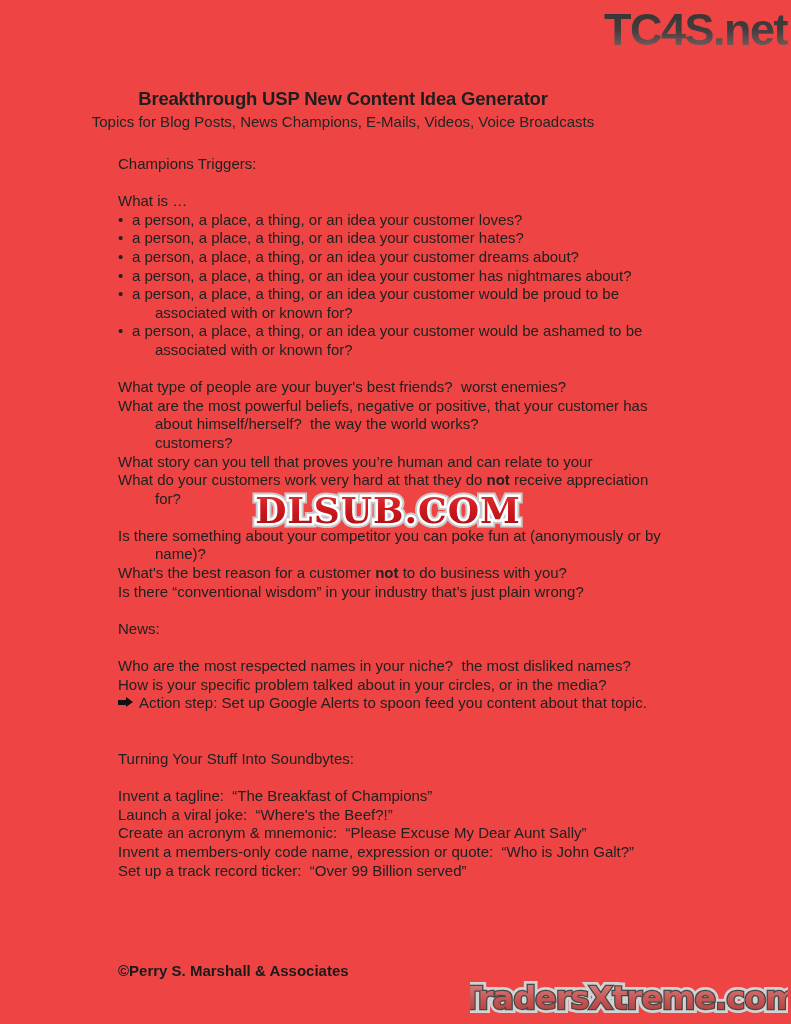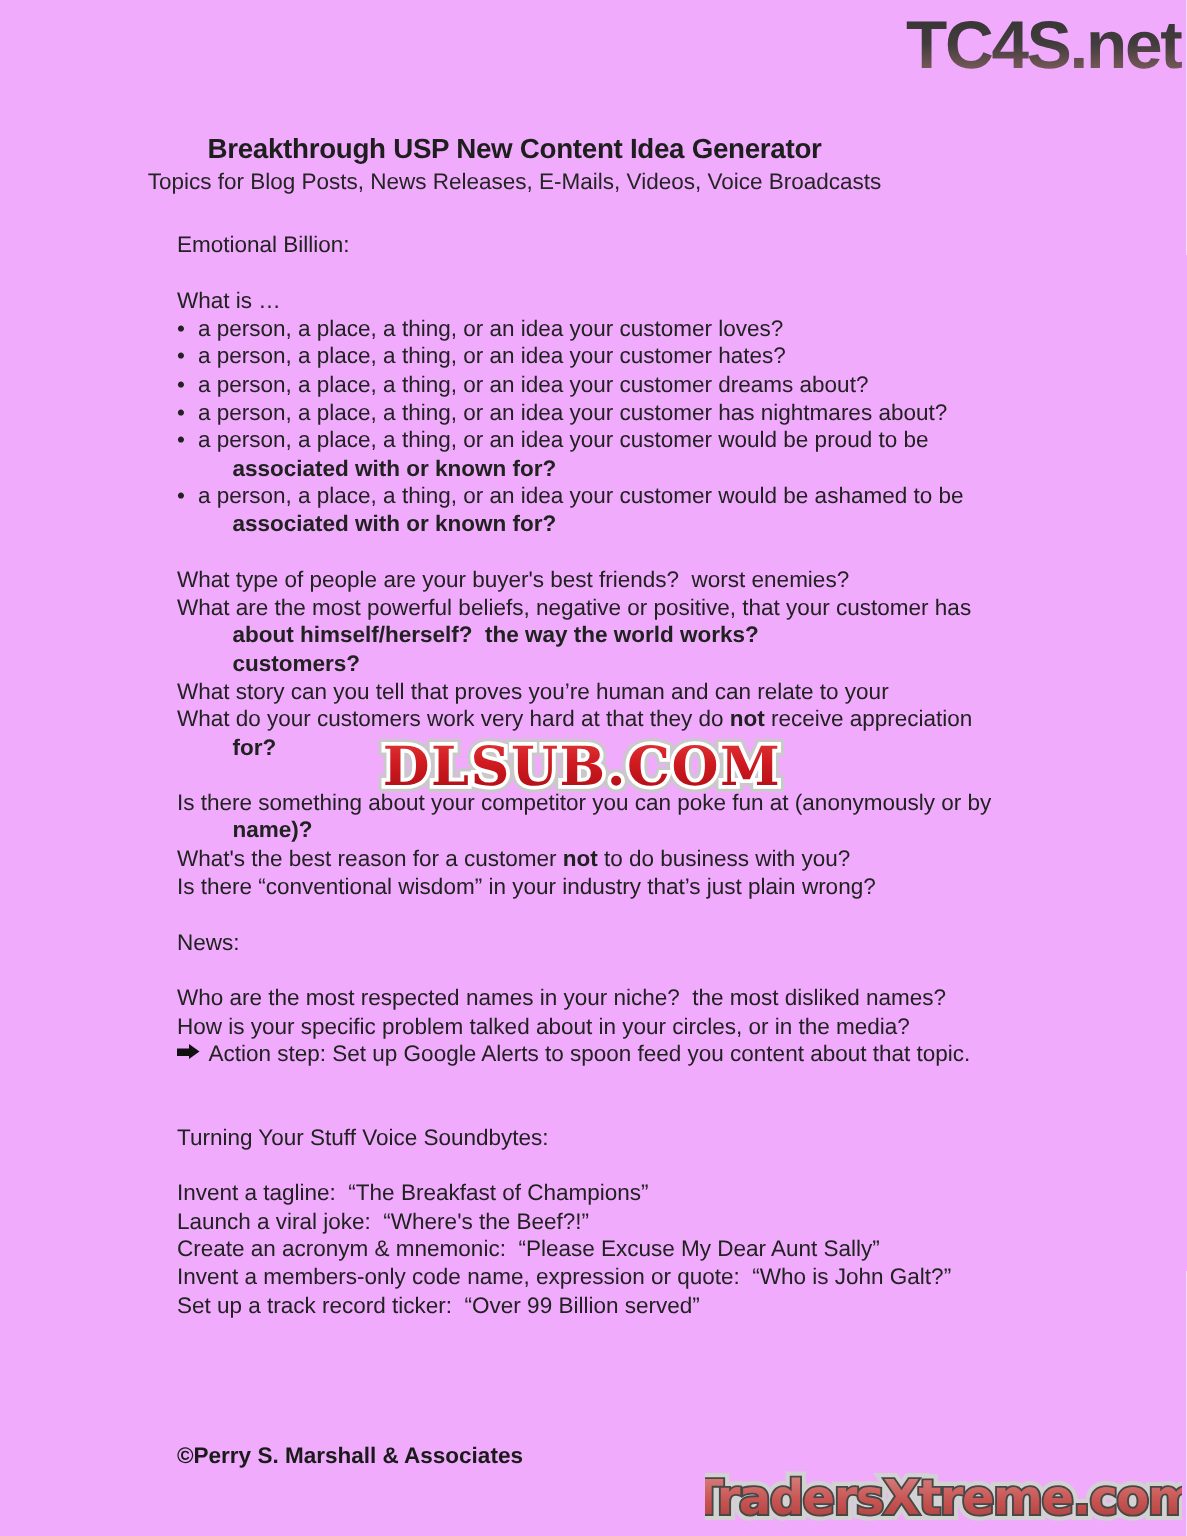--- a/index.html
+++ b/index.html
@@ -1,31 +1,31 @@
 <!DOCTYPE html>
 <html><head>
 <meta charset="utf-8">
 <style>
   html,body{margin:0;padding:0;background:#ffffff;}
   body{width:791px;height:1024px;position:relative;overflow:hidden;
        font-family:"Liberation Sans", sans-serif;color:#1e1e1e;}
-  .page{position:relative;width:791px;height:1024px;background:#f0abfc;}
+  .page{position:relative;width:791px;height:1024px;background:#ef4444;}
 
   
   .tc4s{position:absolute;top:2px;right:2px;}
 
   
   .doc-header{position:absolute;top:88px;left:0;width:686px;text-align:center;}
   .doc-title{font-size:18.5px;font-weight:bold;letter-spacing:-0.2px;line-height:22px;}
   .doc-subtitle{font-size:15px;line-height:19px;margin-top:2px;color:#242424;}
 
   
   .doc-body{position:absolute;top:155px;left:118px;width:660px;}
   .line{font-size:15px;line-height:18.6px;white-space:pre-wrap;color:#212121;}
-  .line.ind{padding-left:37px;font-weight:bold;}
+  .line.ind{padding-left:37px;}
   .bgl{display:inline-block;width:14px;}
   .gap{width:100%;}
 
   
   .arrow-ic{display:inline-block;vertical-align:middle;margin:0 6px 3px 0;height:11px;position:relative;width:15px;}
   .arrow-ic .tail{position:absolute;left:0;top:3px;width:8px;height:5px;background:#111;}
   .arrow-ic .head{position:absolute;left:8px;top:0;width:0;height:0;
       border-top:5.5px solid transparent;border-bottom:5.5px solid transparent;border-left:7px solid #111;}
 
   
@@ -48,25 +48,25 @@
           <stop offset="50%" stop-color="#433c3d"></stop>
           <stop offset="100%" stop-color="#916868"></stop>
         </linearGradient>
       </defs>
       <text x="198" y="43" text-anchor="end" font-family="Liberation Sans, sans-serif" font-size="45" font-weight="bold" letter-spacing="-1.5" fill="url(#tcGrad)">TC4S.net</text>
     </svg>
   </div>
 
   <div class="doc-header">
     <div class="doc-title">Breakthrough USP New Content Idea Generator</div>
-    <div class="doc-subtitle">Topics for Blog Posts, News Releases, E-Mails, Videos, Voice Broadcasts</div>
+    <div class="doc-subtitle">Topics for Blog Posts, News Champions, E-Mails, Videos, Voice Broadcasts</div>
   </div>
 
   <div class="doc-body">
-      <div class="line"><span>Emotional Billion:</span></div>
+      <div class="line"><span>Champions Triggers:</span></div>
       <div class="gap" style="height: 18.6px;"></div>
       <div class="line"><span>What is …</span></div>
       <div class="line"><span class="bgl">•</span><span>a person, a place, a thing, or an idea your customer loves?</span></div>
       <div class="line"><span class="bgl">•</span><span>a person, a place, a thing, or an idea your customer hates?</span></div>
       <div class="line"><span class="bgl">•</span><span>a person, a place, a thing, or an idea your customer dreams about?</span></div>
       <div class="line"><span class="bgl">•</span><span>a person, a place, a thing, or an idea your customer has nightmares about?</span></div>
       <div class="line"><span class="bgl">•</span><span>a person, a place, a thing, or an idea your customer would be proud to be</span></div>
       <div class="line ind"><span>associated with or known for?</span></div>
       <div class="line"><span class="bgl">•</span><span>a person, a place, a thing, or an idea your customer would be ashamed to be</span></div>
       <div class="line ind"><span>associated with or known for?</span></div>
@@ -83,21 +83,21 @@
       <div class="line ind"><span>name)?</span></div>
       <div class="line"><span>What's the best reason for a customer </span><span style="font-weight: bold;">not</span><span> to do business with you?</span></div>
       <div class="line"><span>Is there “conventional wisdom” in your industry that’s just plain wrong?</span></div>
       <div class="gap" style="height: 18.6px;"></div>
       <div class="line"><span>News:</span></div>
       <div class="gap" style="height: 18.6px;"></div>
       <div class="line"><span>Who are the most respected names in your niche?  the most disliked names?</span></div>
       <div class="line"><span>How is your specific problem talked about in your circles, or in the media?</span></div>
       <div class="line"><span class="arrow-ic"><span class="tail"></span><span class="head"></span></span><span>Action step: Set up Google Alerts to spoon feed you content about that topic.</span></div>
       <div class="gap" style="height: 37.2px;"></div>
-      <div class="line"><span>Turning Your Stuff Voice Soundbytes:</span></div>
+      <div class="line"><span>Turning Your Stuff Into Soundbytes:</span></div>
       <div class="gap" style="height: 18.6px;"></div>
       <div class="line"><span>Invent a tagline:  “The Breakfast of Champions”</span></div>
       <div class="line"><span>Launch a viral joke:  “Where's the Beef?!”</span></div>
       <div class="line"><span>Create an acronym &amp; mnemonic:  “Please Excuse My Dear Aunt Sally”</span></div>
       <div class="line"><span>Invent a members-only code name, expression or quote:  “Who is John Galt?”</span></div>
       <div class="line"><span>Set up a track record ticker:  “Over 99 Billion served”</span></div>
     </div>
 
   <div class="dlsub">
     <svg width="310" height="48" viewBox="0 0 310 48">

